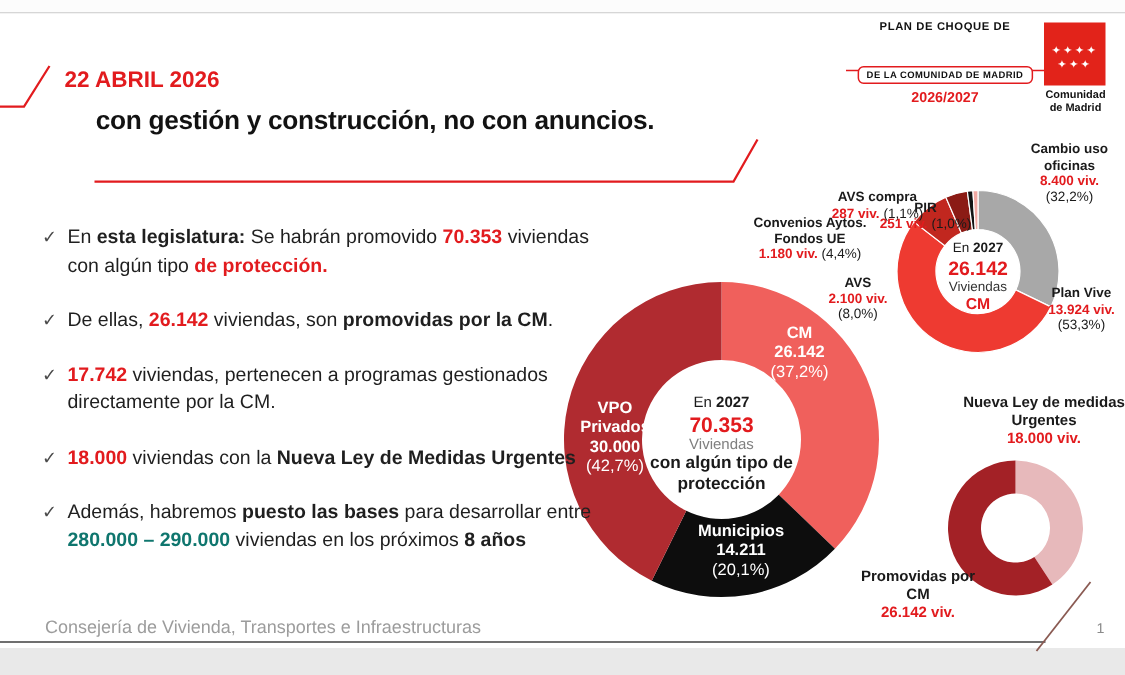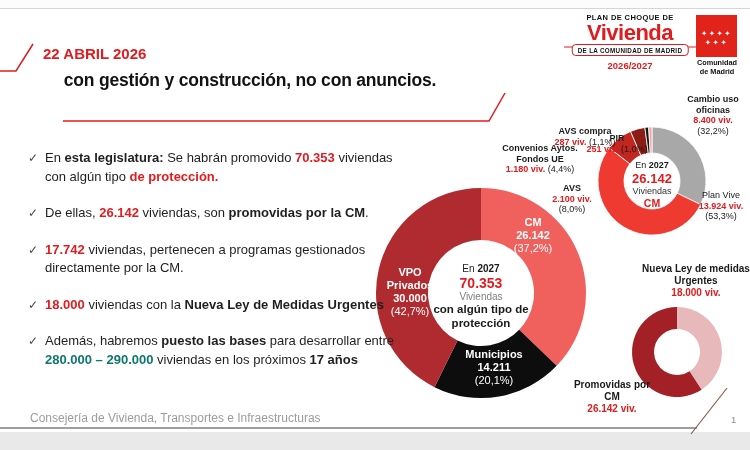--- a/index.html
+++ b/index.html
@@ -79,25 +79,24 @@
 
   <div class="title">
     <div>con gestión y construcción, no con anuncios.</div>
   </div>
 
   <ul class="bullets" id="bullet-list">
       <li><span class="chk">✓</span><span>En </span><span class="b">esta legislatura:</span><span> Se habrán promovido </span><span class="b" style="color: rgb(226, 27, 30);">70.353</span><span> viviendas con algún tipo </span><span class="b" style="color: rgb(226, 27, 30);">de protección.</span></li>
       <li><span class="chk">✓</span><span>De ellas, </span><span class="b" style="color: rgb(226, 27, 30);">26.142</span><span> viviendas, son </span><span class="b">promovidas por la CM</span><span>.</span></li>
       <li><span class="chk">✓</span><span class="b" style="color: rgb(226, 27, 30);">17.742</span><span> viviendas, pertenecen a programas gestionados directamente por la CM.</span></li>
       <li><span class="chk">✓</span><span class="b" style="color: rgb(226, 27, 30);">18.000</span><span> viviendas con la </span><span class="b">Nueva Ley de Medidas Urgentes</span></li>
-      <li><span class="chk">✓</span><span>Además, habremos </span><span class="b">puesto las bases</span><span> para desarrollar entre </span><span class="b" style="color: #0f766e;">280.000 – 290.000</span><span> viviendas en los próximos </span><span class="b">17 años</span></li>
+      <li><span class="chk">✓</span><span>Además, habremos </span><span class="b">puesto las bases</span><span> para desarrollar entre </span><span class="b" style="color: #0f766e;">280.000 – 290.000</span><span> viviendas en los próximos </span><span class="b">8 años</span></li>
     </ul>
 
   <div class="logo-plan">PLAN DE CHOQUE DE</div>
-  <div class="logo-brand">Vivienda</div>
   <div class="logo-box">DE LA COMUNIDAD DE MADRID</div>
   <div class="logo-years">2026/2027</div>
 
   <div class="flag">
     <div class="stars r1">✦✦✦✦</div>
     <div class="stars">✦✦✦</div>
   </div>
   <div class="org">
     <div>Comunidad</div>
     <div>de Madrid</div>
@@ -151,21 +150,21 @@
         <div><span style="font-weight: bold; color: rgb(226, 27, 30);">2.100 viv.</span></div>
         <div><span style="color: rgb(26, 26, 26);">(8,0%)</span></div>
       </div>
       <div class="plabel" style="left: 713px; top: 94px; font-size: 9px;">
         <div><span style="font-weight: bold; color: rgb(26, 26, 26);">Cambio uso</span></div>
         <div><span style="font-weight: bold; color: rgb(26, 26, 26);">oficinas</span></div>
         <div><span style="font-weight: bold; color: rgb(226, 27, 30);">8.400 viv.</span></div>
         <div><span style="color: rgb(26, 26, 26);">(32,2%)</span></div>
       </div>
       <div class="plabel" style="left: 721px; top: 190px; font-size: 9px;">
-        <div><span style="font-weight: normal; color: rgb(26, 26, 26);">Plan Vive</span></div>
+        <div><span style="font-weight: bold; color: rgb(26, 26, 26);">Plan Vive</span></div>
         <div><span style="font-weight: bold; color: rgb(226, 27, 30);">13.924 viv.</span></div>
         <div><span style="color: rgb(26, 26, 26);">(53,3%)</span></div>
       </div>
       <div class="plabel" style="left: 696px; top: 263px; font-size: 10px;">
         <div><span style="font-weight: bold; color: rgb(26, 26, 26);">Nueva Ley de medidas</span></div>
         <div><span style="font-weight: bold; color: rgb(26, 26, 26);">Urgentes</span></div>
         <div><span style="font-weight: bold; color: rgb(226, 27, 30);">18.000 viv.</span></div>
       </div>
       <div class="plabel" style="left: 612px; top: 379px; font-size: 10px;">
         <div><span style="font-weight: bold; color: rgb(26, 26, 26);">Promovidas por</span></div>

